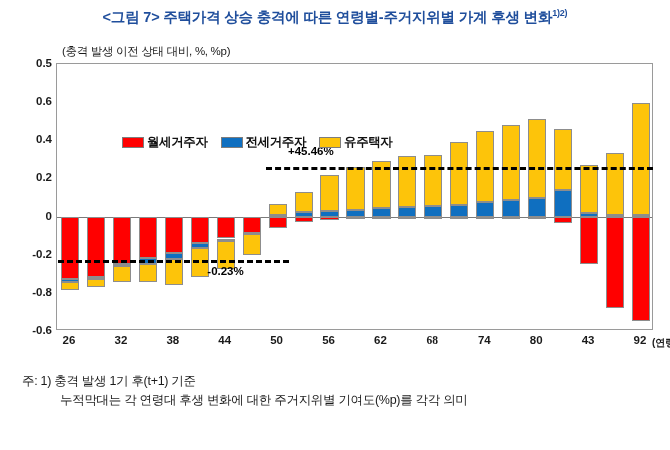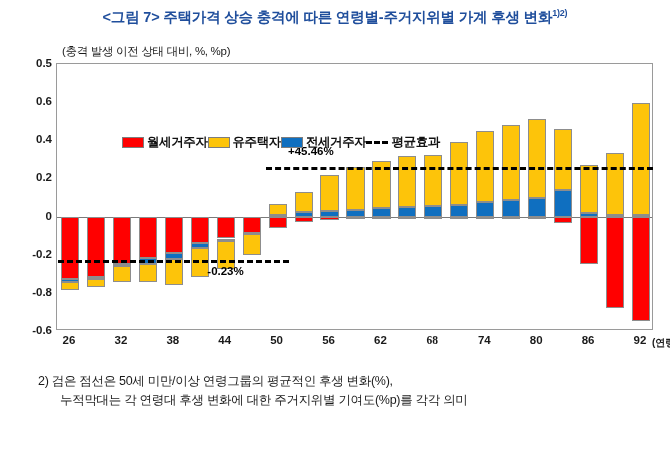--- a/index.html
+++ b/index.html
@@ -68,21 +68,21 @@
     border-top:3px dashed #000000;
   }
   .avg-label{
     position:absolute;
     font-size:11.5px;font-weight:bold;color:#000;
     white-space:nowrap;
   }
   
   #legend{
     position:absolute;left:65px;top:70px;
-    display:flex;align-items:center;
+    display:flex;align-items:center;gap:13px;
     font-size:12.5px;font-weight:bold;color:#111;
     letter-spacing:-0.4px;
   }
   .lg-item{display:flex;align-items:center;gap:3px;}
   .lg-swatch{
     width:22px;height:11px;border:1px solid #7d7d7d;box-sizing:border-box;
     display:inline-block;
   }
   .lg-dash{
     width:22px;height:11px;display:inline-block;position:relative;
@@ -241,46 +241,42 @@
       <div class="avg-label" style="left: 150.311px; top: 201.436px;">-0.23%</div>
       <div class="avgline" style="left: 208.95px; width: 386.752px; top: 102.986px;"></div>
       <div class="avg-label" style="left: 230.95px; top: 80.9857px;">+45.46%</div>
     </div>
   <div id="legend">
       <div class="lg-item">
         <span class="lg-swatch" style="background: rgb(255, 0, 0);"></span>
         <span>월세거주자</span>
       </div>
       <div class="lg-item">
+        <span class="lg-swatch" style="background: rgb(15, 111, 192);"></span>
+        <span>전세거주자</span>
+      </div>
+      <div class="lg-item">
         <span class="lg-swatch" style="background: rgb(253, 196, 10);"></span>
         <span>유주택자</span>
-      </div>
-      <div class="lg-item">
-        <span class="lg-swatch" style="background: rgb(15, 111, 192);"></span>
-        <span>전세거주자</span>
-      </div>
-      <div class="lg-item">
-        <span class="lg-dash"></span>
-        <span>평균효과</span>
       </div>
     </div>
 </div>
 
 <div id="xaxis-labels">
     <div class="xtick" style="left: 12.9783px;">26</div>
     <div class="xtick" style="left: 64.8913px; text-align: center;">32</div>
     <div class="xtick" style="left: 116.804px;">38</div>
     <div class="xtick" style="left: 168.717px;">44</div>
     <div class="xtick" style="left: 220.63px;">50</div>
     <div class="xtick" style="left: 272.543px;">56</div>
     <div class="xtick" style="left: 324.457px;">62</div>
     <div class="xtick" style="left: 376.37px; font-family: Liberation Serif, serif;">68</div>
     <div class="xtick" style="left: 428.283px;">74</div>
     <div class="xtick" style="left: 480.196px;">80</div>
-    <div class="xtick" style="left: 532.109px;">86</div>
+    <div class="xtick" style="left: 532.109px;">43</div>
     <div class="xtick" style="left: 584.022px;">92</div>
     <div id="age-unit" style="left: 596.022px;">(연령)</div>
   </div>
 
 <div id="notes">
-  <span class="note-row note-indent1">2) 검은 점선은 50세 미만/이상 연령그룹의 평균적인 후생 변화(%),</span>
+  <span class="note-row">주: 1) 충격 발생 1기 후(t+1) 기준</span>
   <span class="note-row note-indent2">누적막대는 각 연령대 후생 변화에 대한 주거지위별 기여도(%p)를 각각 의미</span>
 </div>
 
 </body></html>

